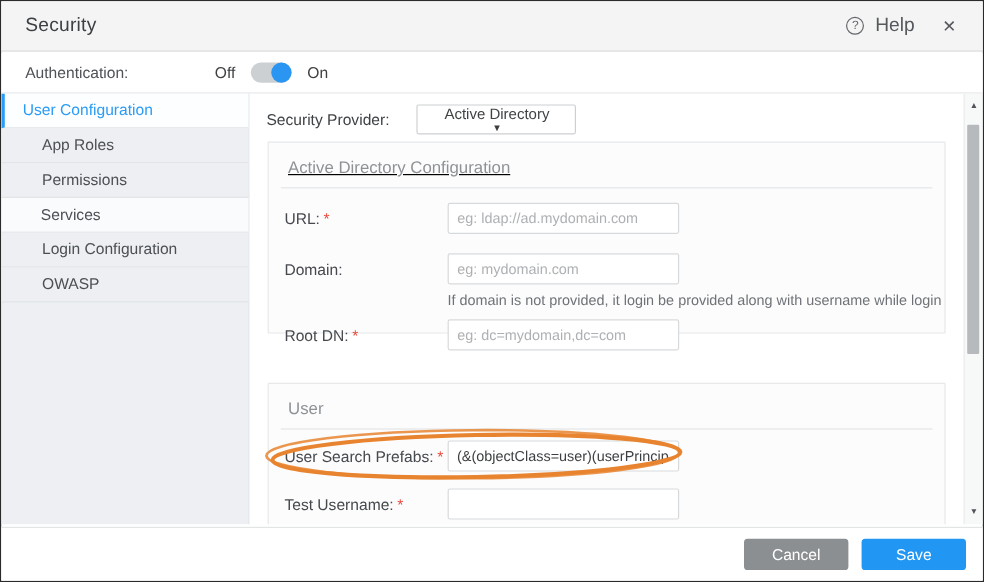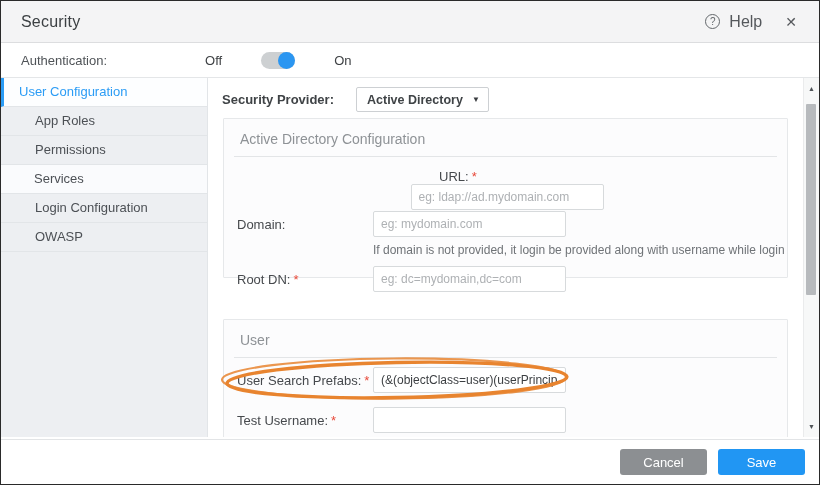--- a/index.html
+++ b/index.html
@@ -24,21 +24,21 @@
     display:flex; align-items:center; justify-content:center;
     font-size:10px; color:#63676b; cursor:pointer;
   }
   .help-txt { font-size:16px; color:#55585c; cursor:pointer; }
   .close-x { font-size:14px; color:#55585c; margin-left:14px; cursor:pointer; }
 
   
   .auth {
     position:absolute; top:43px; left:0; right:0; height:34px;
     background:#fff; border-bottom:1px solid #e4e6e8;
-    display:flex; align-items:center; padding-left:20px;gap:26px;
+    display:flex; align-items:center; padding-left:20px;
   }
   .auth-label { font-size:13px; color:#4f5357; }
   .tg-off { margin-left:72px; font-size:13px; color:#3e4144; }
   .tg-on  { margin-left:13px; font-size:13px; color:#3e4144; }
   .toggle {
     margin-left:13px; width:34px; height:17px; border-radius:9px;
     background:#cdd0d2; position:relative; cursor:pointer;
   }
   .toggle .knob {
     position:absolute; right:0; top:0; width:17px; height:17px;
@@ -56,51 +56,51 @@
     white-space:nowrap; overflow:hidden;
   }
   .side-item.sub { background:#fafbfd; padding-left:33px; }
   .side-item.active {
     background:#fdfeff; color:#2b9cf5; border-left:3px solid #2b9cf5; padding-left:15px;
   }
 
   
   .content { flex:1; position:relative; background:#fff; overflow:hidden; }
 
-  .provider-row { position:absolute; left:14px; top:9px; height:25px; display:flex; align-items:center;font-weight:bold; }
+  .provider-row { position:absolute; left:14px; top:9px; height:25px; display:flex; align-items:center; }
   .provider-label { font-size:13px; color:#3f4346; }
   .provider-select {
     margin-left:22px; width:133px; height:25px; border:1px solid #cdd0d3; border-radius:2px;
     background:#fff; display:flex; align-items:center; justify-content:space-between;
-    padding:0 8px 0 10px; cursor:pointer;
+    padding:0 8px 0 10px; cursor:pointer;flex-direction:column;
   }
   .provider-select .val { font-size:12.5px; color:#3f4346; }
   .provider-select .caret { font-size:8px; color:#3a3d40; }
 
   .panel {
     position:absolute; left:15px; width:565px;
     background:#fcfcfd; border:1px solid #e6e8ea; border-radius:1px;
   }
-  .panel-1 { top:40px; height:160px; }
+  .panel-1 { top:40px; height:160px;text-decoration:underline; }
   .panel-2 { top:241px; height:170px; }
   .panel-title {
     font-size:14px; color:#8e9296; padding:12px 16px 9px 16px;
   }
   .panel-divider { border-bottom:1px solid #e3e5e7; margin:0 10px; }
 
   .frow { position:absolute; left:13px; right:10px; display:flex; align-items:center; }
   .frow label { width:136px; font-size:13px; color:#46494d; flex:none; }
   .req { color:#e8493a; margin-left:3px; }
   .frow input {
     width:193px; height:26px; border:1px solid #d7dadc; border-radius:2px;
     padding:0 7px; font-size:12px; color:#3c3f42; background:#fff; outline:none;
     font-family:"Liberation Sans", sans-serif;
   }
   .frow input::placeholder { color:#aeb1b4; }
-  .p1-r1 { top:50px;flex-direction:column; }
+  .p1-r1 { top:50px; }
   .p1-r2 { top:92px; }
   .p1-help { position:absolute; left:149px; top:124px; font-size:12px; color:#6f7377; }
   .p1-r3 { top:147px; }
   .p2-r1 { top:47px; }
   .p2-r2 { top:87px; }
 
   .annotation-svg { position:absolute; left:0; top:0; width:587px; height:360px; pointer-events:none; }
 
   
   .sbar { width:16px; flex:none; background:#f7f8f8; border-left:1px solid #eaebec; position:relative; }

